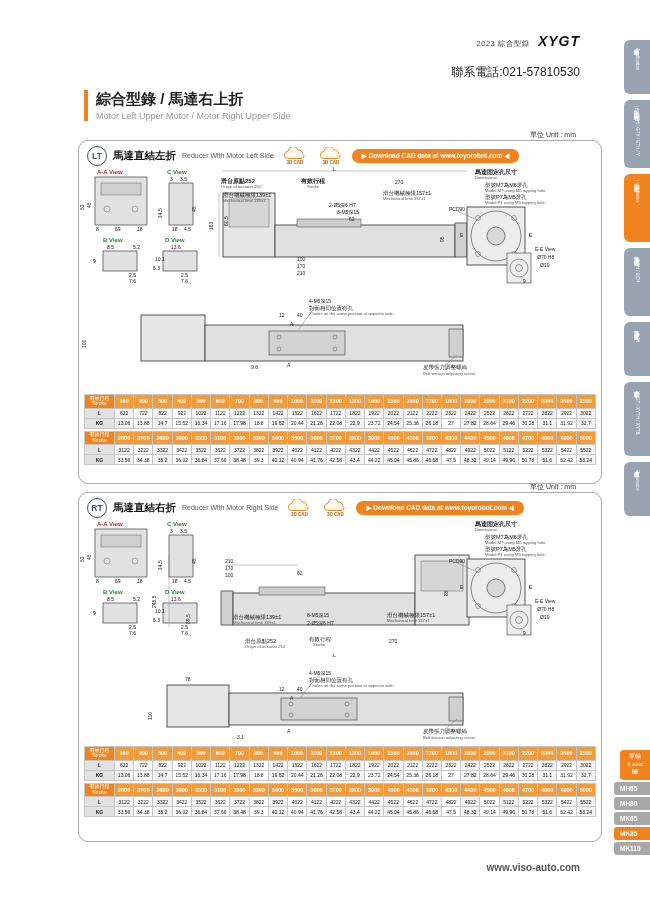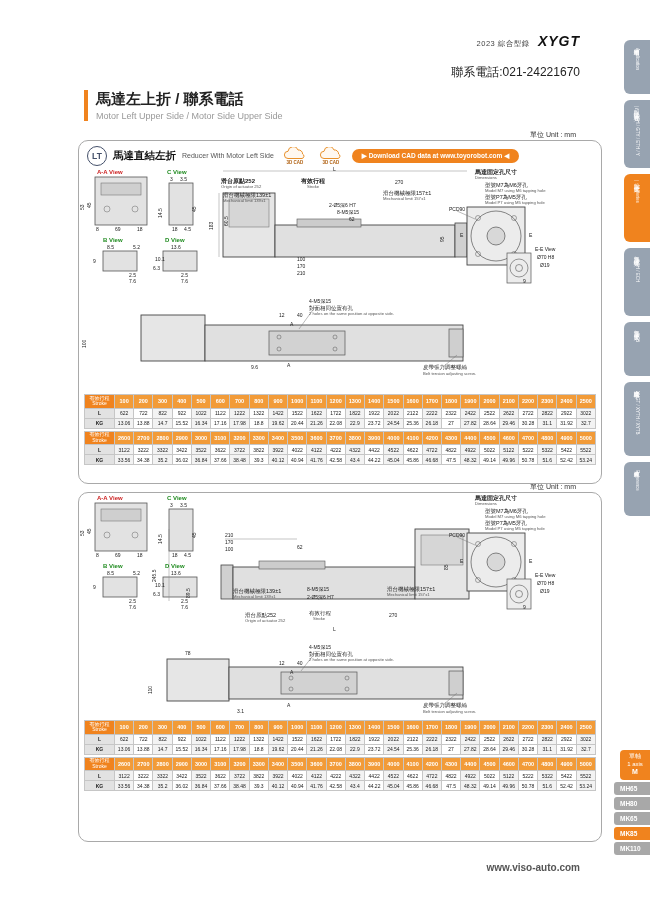--- a/index.html
+++ b/index.html
@@ -65,25 +65,25 @@
 </style>
 </head>
 <body>
 
 <div id="page">
 
   <div class="brandline">
     <span class="catalog">2023 綜合型錄</span>
     <span class="logo">XYGT</span>
   </div>
-  <div class="phone">聯系電話:021-24221670</div>
+  <div class="phone">聯系電話:021-57810530</div>
 
   <div class="titleblock">
-    <div class="title-zh">馬達左上折 / 聯系電話</div>
-    <div class="title-en">Motor Left Upper Side / Motor Side Upper Side</div>
+    <div class="title-zh">綜合型錄 / 馬達右上折</div>
+    <div class="title-en">Motor Left Upper Motor / Motor Right Upper Side</div>
   </div>
 
   <div class="unit" id="unit1">單位 Unit : mm</div>
   <div class="unit" id="unit2">單位 Unit : mm</div>
 
   <section class="panel" id="panel1">
     <div class="phead">
       <div class="badge">LT</div>
       <span class="ptitle-zh">馬達直結左折</span>
       <span class="ptitle-en">Reducer With Motor Left Side</span>
@@ -386,20 +386,38 @@
               <td>51.6</td>
               <td>52.42</td>
               <td>53.24</td>
             </tr>
           </tbody>
         </table>
       </div>
   </section>
 
   <section class="panel" id="panel2">
+    <div class="phead">
+      <div class="badge">RT</div>
+      <span class="ptitle-zh">馬達直結右折</span>
+      <span class="ptitle-en">Reducer With Motor Right Side</span>
+      <div class="cloud">
+        <svg width="26" height="13" viewBox="0 0 26 13">
+            <path d="M6 11.5 a3.6 3.6 0 0 1 0-7.2 a5.2 5.2 0 0 1 10-1.3 a4 4 0 0 1 4.6 4 a2.4 2.4 0 0 1-0.6 4.5 z" fill="#fff8f0" stroke="#e8902a" stroke-width="1"></path>
+          </svg>
+        <div class="cloud-cap">3D CAD</div>
+      </div>
+      <div class="cloud">
+        <svg width="26" height="13" viewBox="0 0 26 13">
+            <path d="M6 11.5 a3.6 3.6 0 0 1 0-7.2 a5.2 5.2 0 0 1 10-1.3 a4 4 0 0 1 4.6 4 a2.4 2.4 0 0 1-0.6 4.5 z" fill="#fff8f0" stroke="#e8902a" stroke-width="1"></path>
+          </svg>
+        <div class="cloud-cap">3D CAD</div>
+      </div>
+      <div class="pill">▶ Download CAD data at www.toyorobot.com ◀</div>
+    </div>
 
     <div class="draw">
       <svg width="515" height="225" viewBox="0 0 515 225">
         <g fill="#e2e2e2" stroke="#555" stroke-width="0.8">
           <rect x="12" y="10" width="52" height="48"></rect>
           <rect x="86" y="16" width="24" height="42"></rect>
           <rect x="20" y="84" width="34" height="20"></rect>
           <rect x="80" y="84" width="34" height="20"></rect>
         </g>
         <rect x="18" y="16" width="40" height="12" fill="#cfcfcf" stroke="#666" stroke-width="0.5"></rect>

